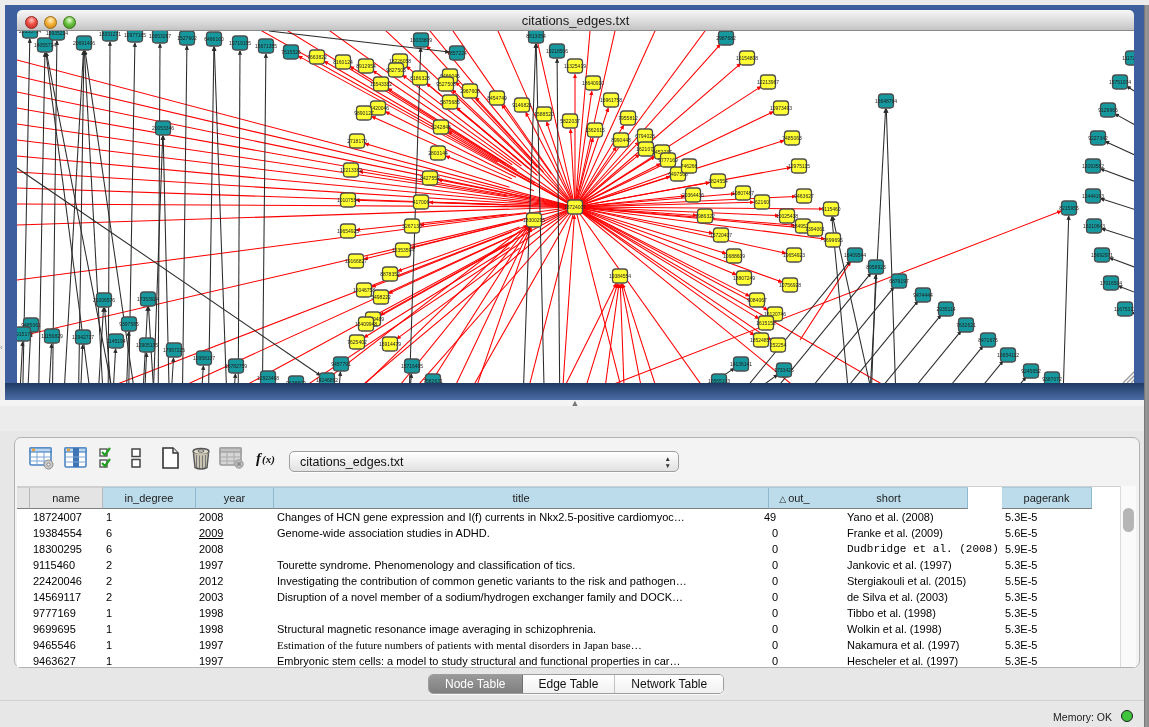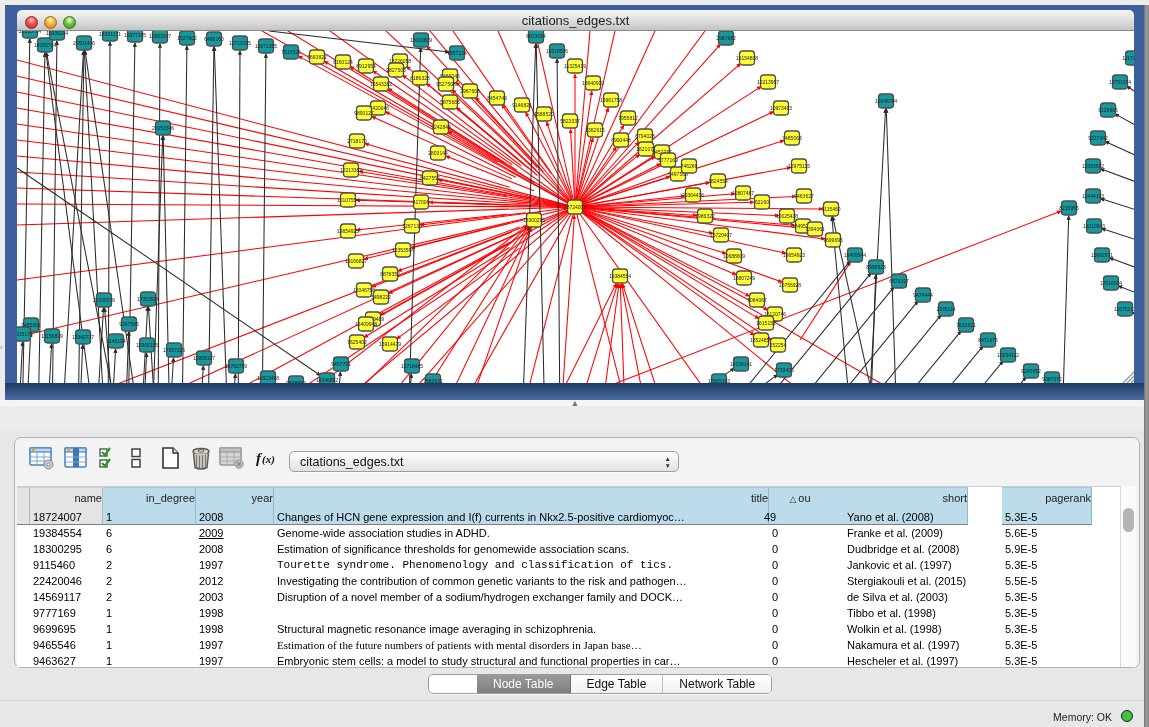--- a/index.html
+++ b/index.html
@@ -51,42 +51,42 @@
   .tb-icon { position:absolute; top:0; }
   #dropdown { position:absolute; left:274px; top:13px; width:390px; height:21px;
                background:linear-gradient(#ffffff,#ededed 60%,#e2e2e2);
                border:1px solid #9f9f9f; border-radius:5px; box-shadow:0 1px 0 rgba(255,255,255,.7);}
   #dropdown-label { position:absolute; left:10px; top:3px; font-size:12.5px; color:#111; }
   #dropdown-arrows { position:absolute; right:7px; top:3px; font-size:6.5px; color:#333; line-height:7px; }
 
   #table-wrap { position:absolute; left:2px; top:48px; width:1104px; height:181px;
                background:#ffffff; overflow:hidden; border-top:1px solid #cfcfcf; }
   #thead { position:absolute; left:0; top:0; height:22px; }
-  .th { position:absolute; top:0; height:38px; font-size:11px; color:#1d1d1d;
-        text-align:right; line-height:21px; background:#bcdcEB; border-right:1px solid #8fb9cc;
+  .th { position:absolute; top:0; height:22px; font-size:11px; color:#1d1d1d;
+        text-align:center; line-height:21px; background:#bcdcEB; border-right:1px solid #8fb9cc;
         border-bottom:1px solid #7e7e7e; border-top:1px solid #a6cbdc; overflow:hidden; white-space:nowrap;}
   .th.gray { background:#e4e4e4; border-right:1px solid #b7b7b7; border-top:1px solid #cfcfcf;}
   .th .sort { font-size:9px; margin-right:2px; color:#2c2c2c; }
   #tbody { position:absolute; left:0; top:22px; }
   .tr { position:absolute; left:0; height:16px; width:1104px; }
   .td { position:absolute; top:0; height:16px; font-size:11px; color:#000;
         line-height:16px; white-space:nowrap; overflow:hidden; padding-left:3px; }
   #vscroll { position:absolute; left:1105px; top:48px; width:16px; height:181px;
         background:#fafafa; border-left:1px solid #dadada;}
   #vthumb { position:absolute; left:2px; top:22px; width:11px; height:24px;
         background:#b5b5b5; border-radius:6px; }
 
   
   #tabs { position:absolute; left:428px; top:243px; height:20px; display:flex;
         border:1px solid #9d9d9d; border-radius:5px; overflow:hidden;
         background:#fff; box-shadow:0 1px 0 rgba(255,255,255,.8);}
   .tab { height:20px; font-size:12px; line-height:19px; padding:0 16px; color:#111;
         background:linear-gradient(#ffffff,#efefef); border-right:1px solid #c2c2c2; }
   .tab:last-child { border-right:none; }
-  .tab.sel { background:linear-gradient(#9a9a9a,#7c7c7c); color:#fff; border-right:1px solid #6e6e6e;margin-left:48px;}
+  .tab.sel { background:linear-gradient(#9a9a9a,#7c7c7c); color:#fff; border-right:1px solid #6e6e6e;}
 
   
   #statusline { position:absolute; left:0; top:269px; width:1144px; height:1px; background:#d2d2d2;}
   #memory { position:absolute; right:32px; top:280px; font-size:10.5px; color:#222; }
   #memory-dot { position:absolute; right:11px; top:279px; width:12px; height:12px;
         border-radius:50%; border:1.3px solid #1e1e1e; }
 </style>
 </head>
 <body>
 
@@ -679,30 +679,29 @@
               <div class="td" style="left: 179px; width: 78px; text-decoration: underline;">2009</div>
               <div class="td" style="left: 257px; width: 495px;">Genome-wide association studies in ADHD.</div>
               <div class="td" style="left: 752px; width: 75px;">0</div>
               <div class="td" style="left: 827px; width: 158px;">Franke et al. (2009)</div>
               <div class="td" style="left: 985px; width: 90px;">5.6E-5</div>
             </div>
             <div class="tr" style="top: 32px;">
               <div class="td" style="left: 13px; width: 73px;">18300295</div>
               <div class="td" style="left: 86px; width: 93px;">6</div>
               <div class="td" style="left: 179px; width: 78px;">2008</div>
-              <div class="td" style="left: 257px; width: 495px;">Estimation of significance thresholds for genomewide association scans.</div>
-              <div class="td" style="left: 752px; width: 75px;">0</div>
-              <div class="td" style="left: 827px; width: 158px;">Dudbridge et al. (2008)</div>
+              <div class="td" style="left: 752px; width: 75px;">0</div>
+              <div class="td" style="left: 827px; width: 158px; font-family: Liberation Mono, monospace;">Dudbridge et al. (2008)</div>
               <div class="td" style="left: 985px; width: 90px;">5.9E-5</div>
             </div>
             <div class="tr" style="top: 48px;">
               <div class="td" style="left: 13px; width: 73px;">9115460</div>
               <div class="td" style="left: 86px; width: 93px;">2</div>
               <div class="td" style="left: 179px; width: 78px;">1997</div>
-              <div class="td" style="left: 257px; width: 495px; font-family: Liberation Mono, monospace;">Tourette syndrome. Phenomenology and classification of tics.</div>
+              <div class="td" style="left: 257px; width: 495px;">Tourette syndrome. Phenomenology and classification of tics.</div>
               <div class="td" style="left: 752px; width: 75px;">0</div>
               <div class="td" style="left: 827px; width: 158px;">Jankovic et al. (1997)</div>
               <div class="td" style="left: 985px; width: 90px;">5.3E-5</div>
             </div>
             <div class="tr" style="top: 64px;">
               <div class="td" style="left: 13px; width: 73px;">22420046</div>
               <div class="td" style="left: 86px; width: 93px;">2</div>
               <div class="td" style="left: 179px; width: 78px;">2012</div>
               <div class="td" style="left: 257px; width: 495px;">Investigating the contribution of common genetic variants to the risk and pathogen…</div>
               <div class="td" style="left: 752px; width: 75px;">0</div>

